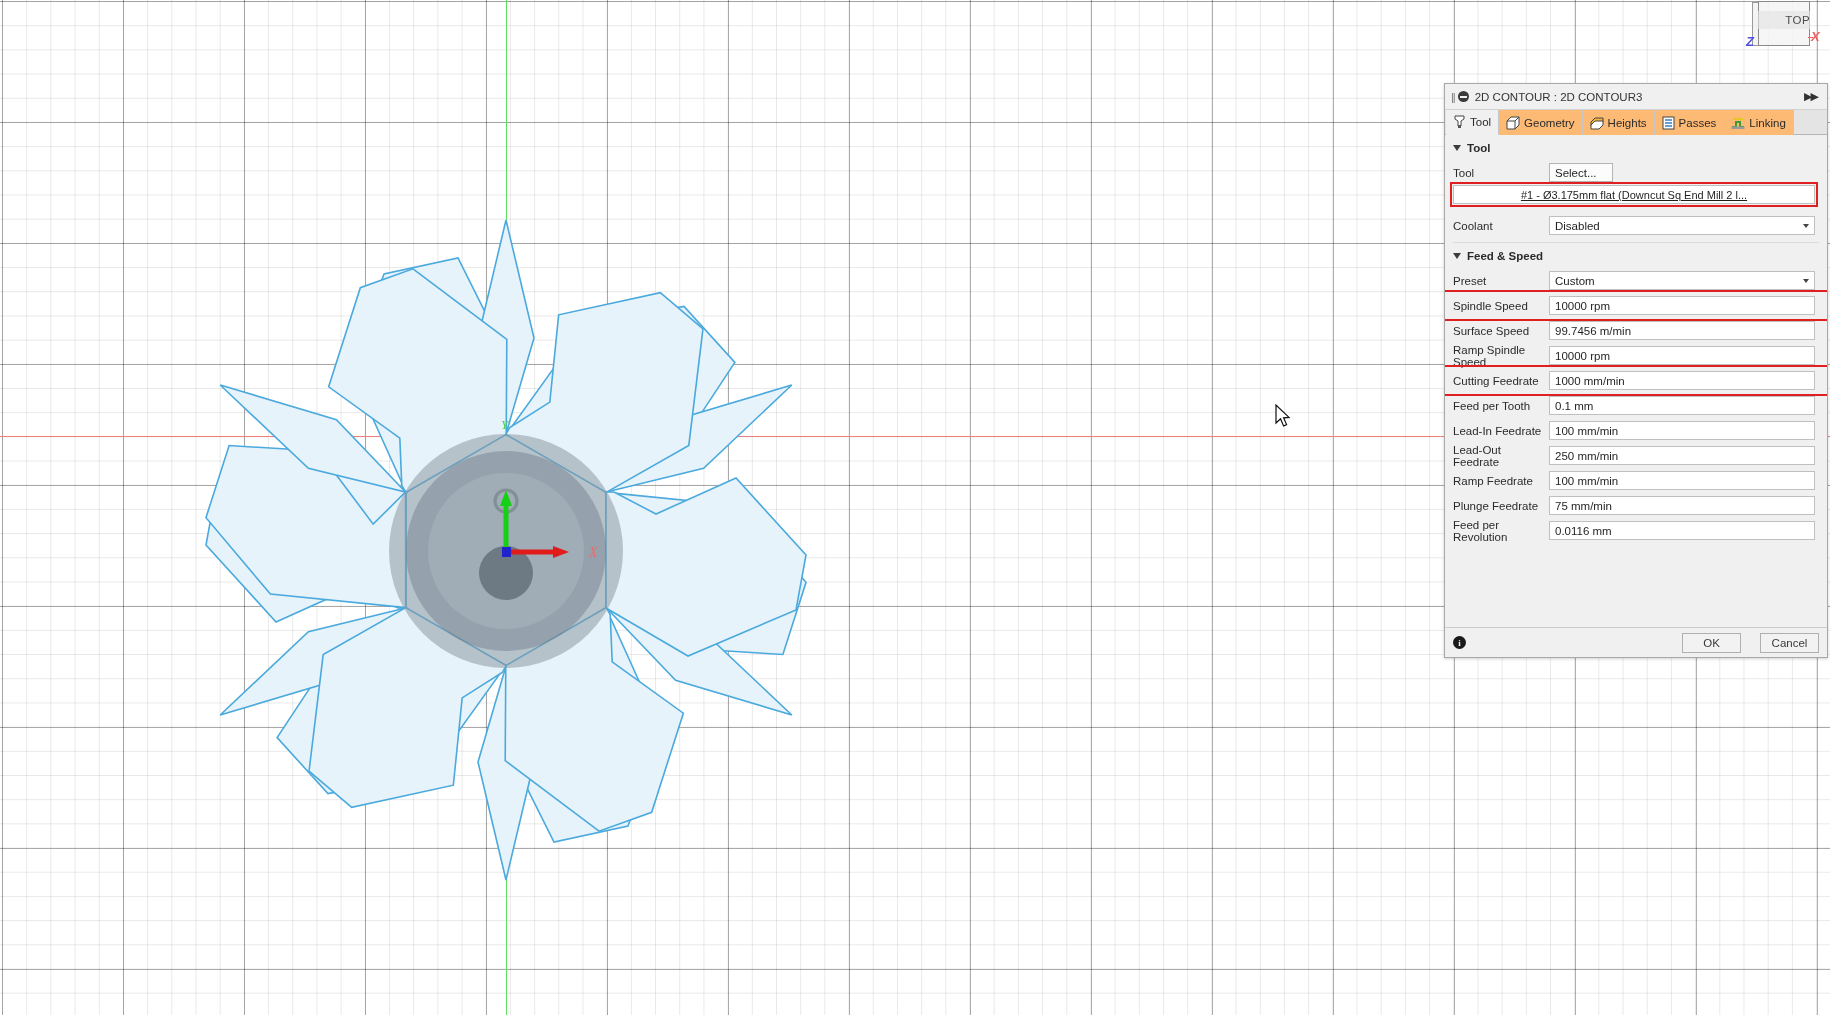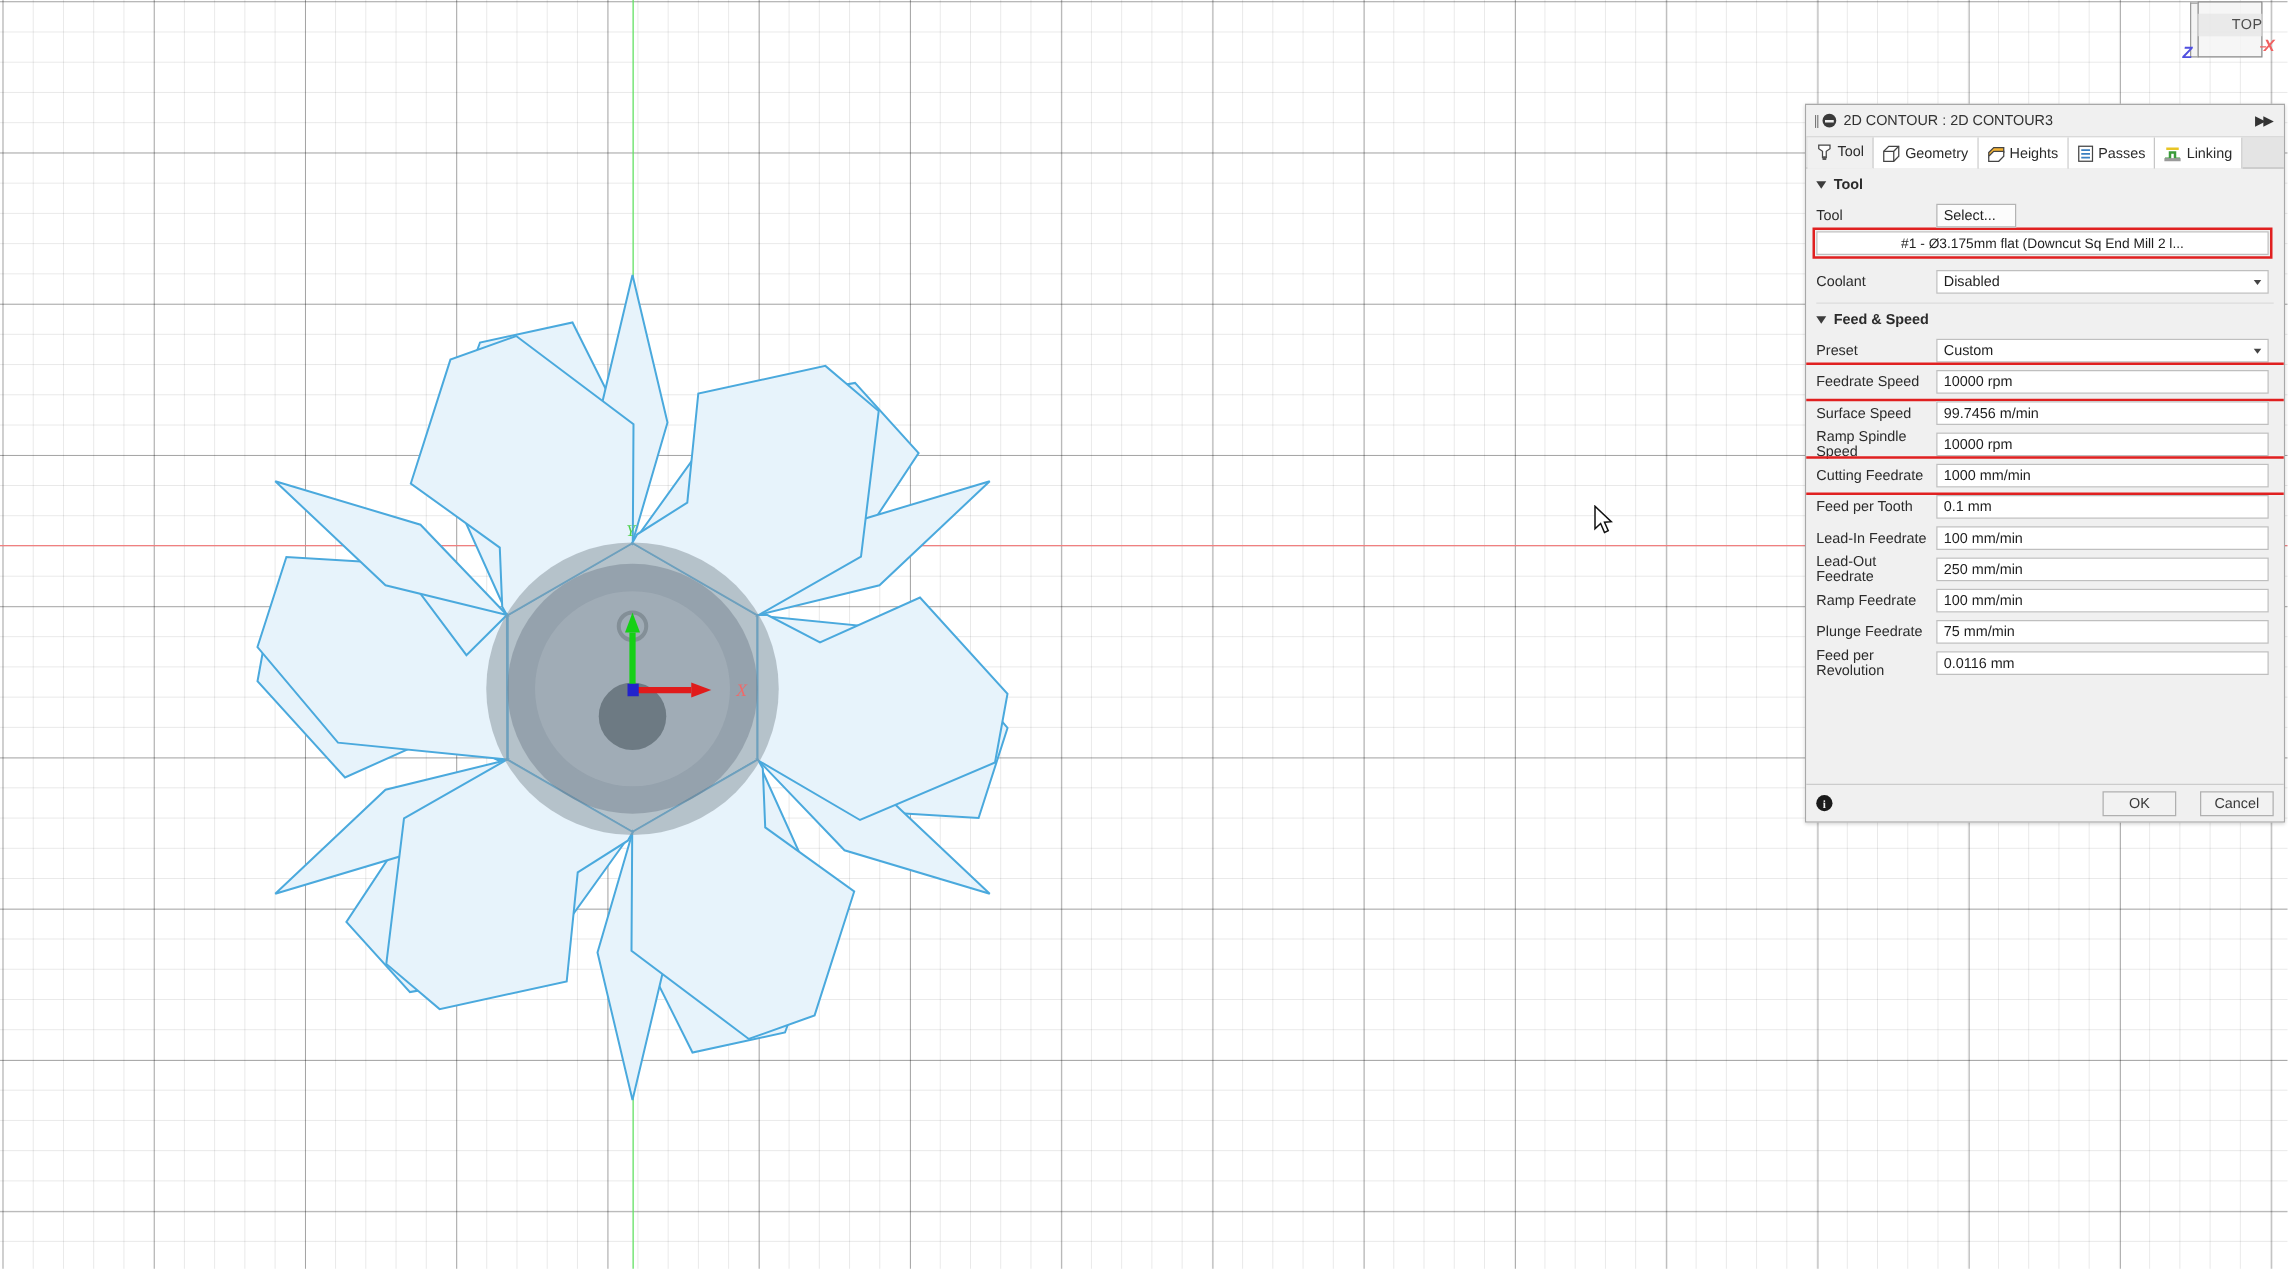--- a/index.html
+++ b/index.html
@@ -110,21 +110,21 @@
   
   #dlg-tabs {
     display: flex; height: 25px; background: #e4e4e4;
     border-bottom: 1px solid #b6b6b6; padding-left: 1px;
   }
   .tab {
     display: flex; align-items: center; gap: 4px;
     padding: 0 7px; height: 25px;
     border-right: 1px solid #c6c6c6;
     font-size: 11.5px; color: #2b2b2b;
-    background: #ffffff; cursor: default;
+    background: #fdba74; cursor: default;
   }
   .tab.active { background: #f0f0f0; border-bottom: 1px solid #f0f0f0; margin-bottom:-1px; }
   .tab svg { display: block; }
 
   
   #dlg-body {
     flex: 1; overflow: hidden; background: #f0f0f0;
     padding: 0;
   }
   .section-head {
@@ -338,21 +338,21 @@
       <span class="tri"></span>
       <span>Tool</span>
     </div>
 
     <div class="row">
       <span class="lbl">Tool</span>
       <span class="fld btn">Select...</span>
     </div>
 
     <div class="toolrow">
-      <span class="fld hl" style="font-size:11px;">#1 - Ø3.175mm flat (Downcut Sq End Mill 2 l...</span>
+      <span class="fld hl" style="font-size:11px;text-decoration:underline;">#1 - Ø3.175mm flat (Downcut Sq End Mill 2 l...</span>
     </div>
 
     <div class="row" style="margin-top:5px;justify-content:flex-end;">
       <span class="lbl">Coolant</span>
       <span class="fld select">
         <span>Disabled</span>
         <span class="caret"></span>
       </span>
     </div>
 
@@ -365,21 +365,21 @@
 
     <div class="row">
       <span class="lbl">Preset</span>
       <span class="fld select">
         <span>Custom</span>
         <span class="caret"></span>
       </span>
     </div>
 
     <div class="row hl">
-      <span class="lbl">Feedrate Speed</span>
+      <span class="lbl">Spindle Speed</span>
       <span class="fld">10000 rpm</span>
     </div>
 
     <div class="row">
       <span class="lbl">Surface Speed</span>
       <span class="fld">99.7456 m/min</span>
     </div>
 
     <div class="row">
       <span class="lbl">Ramp Spindle Speed</span>

